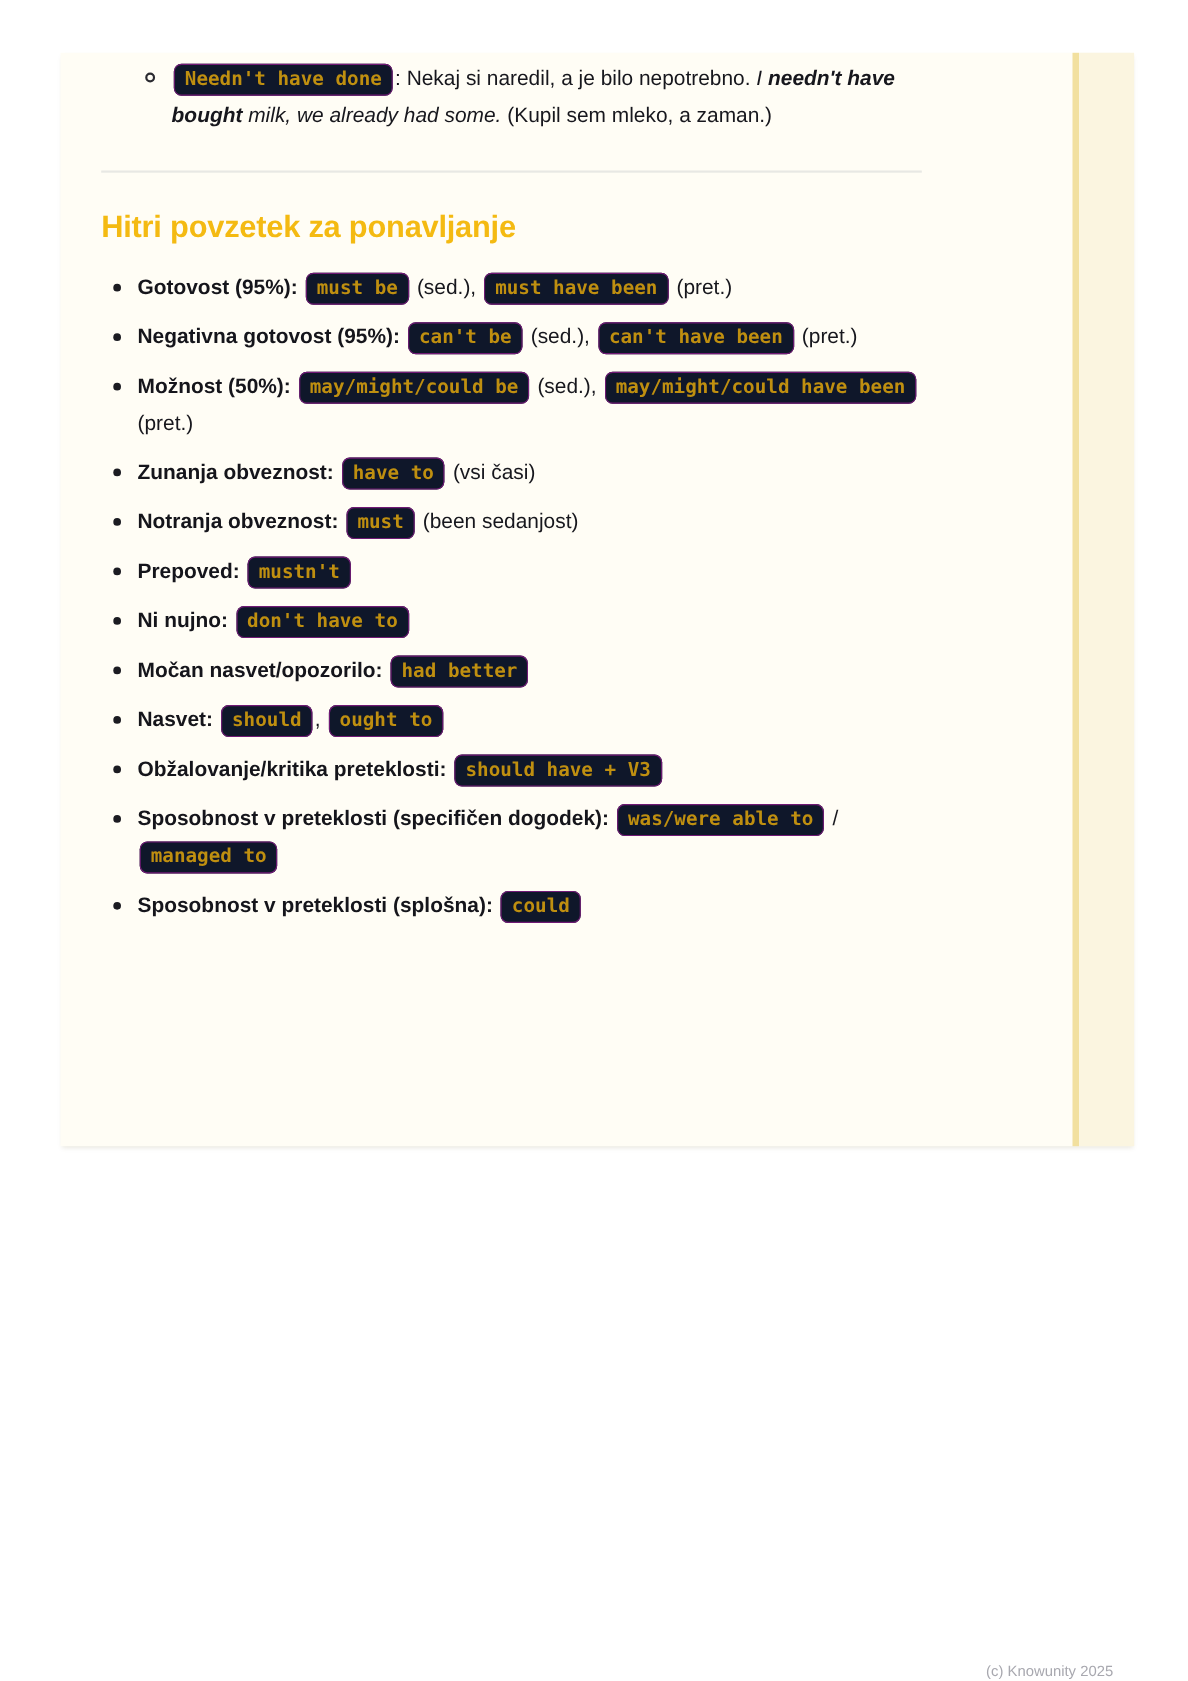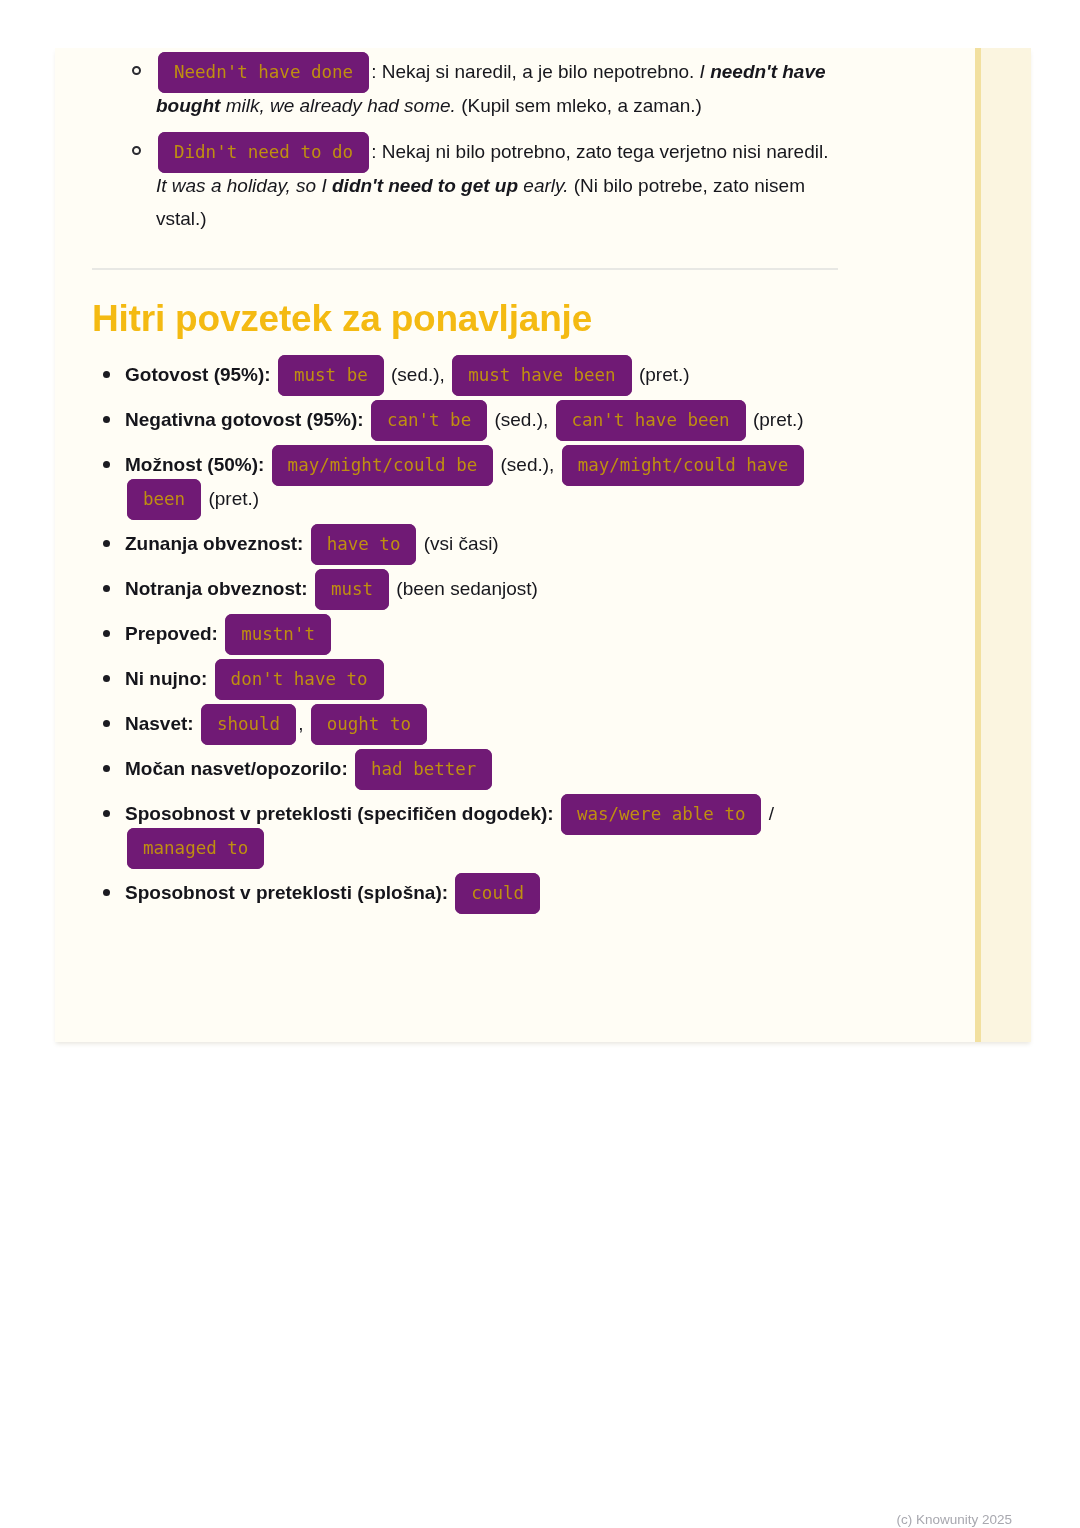--- a/index.html
+++ b/index.html
@@ -47,40 +47,41 @@
     width:9px; height:9px;
     border:2px solid #2a2a30;
     border-radius:50%;
   }
 
   
   .code {
     font-family:"DejaVu Sans Mono", monospace;
     font-size:17.5px;
     color:#bf8f10;
-    background:#701a75;
-    border:7px solid #701a75;
+    background:#0f172a;
+    border:1px solid #701a75;
     border-radius:7px;
     padding:3px 9px 4px;
     margin:0 2px;
     -webkit-box-decoration-break:clone;
     box-decoration-break:clone;
     white-space:normal;
+    font-weight:bold;
   }
 
   .divider {
     border:none;
     border-top:2px solid #e8e8e4;
     margin:33px 0 0 0;
     width:746px;
   }
 
   .heading {
     margin:32px 0 22px 0;
-    font-size:37px;
+    font-size:28px;
     line-height:34px;
     font-weight:700;
     color:#f4ba12;
     letter-spacing:-0.2px;
   }
 
   
   .summary-list .sum-item { position:relative; padding-left:33px; margin-bottom:11px; }
   .dot {
     position:absolute; left:11px; top:13px;
@@ -104,24 +105,20 @@
 <div class="sheet">
   <div class="edge-line"></div>
   <div class="edge-fill"></div>
 
   <div class="content">
 
     <ul class="notes">
       <li class="note-item">
         <span class="ring"></span>
         <code class="code">Needn't have done</code><span class="t">: Nekaj si naredil, a je bilo nepotrebno. </span><em class="t">I </em><span class="bi">needn't have bought</span><em class="t"> milk, we already had some.</em><span class="t"> (Kupil sem mleko, a zaman.)</span>
-      </li>
-      <li class="note-item">
-        <span class="ring"></span>
-        <code class="code">Didn't need to do</code><span class="t">: Nekaj ni bilo potrebno, zato tega verjetno nisi naredil. </span><em class="t">It was a holiday, so I </em><span class="bi">didn't need to get up</span><em class="t"> early.</em><span class="t"> (Ni bilo potrebe, zato nisem vstal.)</span>
       </li>
     </ul>
 
     <hr class="divider">
 
     <h2 class="heading">Hitri povzetek za ponavljanje</h2>
 
     <ul class="summary-list">
       <li class="sum-item">
         <span class="dot"></span>
@@ -153,27 +150,32 @@
         <strong class="lbl">Prepoved:</strong>
         <code class="code">mustn't</code><span class="t"></span><span class="t"></span>
       </li>
       <li class="sum-item">
         <span class="dot"></span>
         <strong class="lbl">Ni nujno:</strong>
         <code class="code">don't have to</code><span class="t"></span><span class="t"></span>
       </li>
       <li class="sum-item">
         <span class="dot"></span>
+        <strong class="lbl">Močan nasvet/opozorilo:</strong>
+        <code class="code">had better</code><span class="t"></span><span class="t"></span>
+      </li>
+      <li class="sum-item">
+        <span class="dot"></span>
         <strong class="lbl">Nasvet:</strong>
         <code class="code">should</code><span class="t">, </span><code class="code">ought to</code><span class="t"></span>
       </li>
       <li class="sum-item">
         <span class="dot"></span>
-        <strong class="lbl">Močan nasvet/opozorilo:</strong>
-        <code class="code">had better</code><span class="t"></span><span class="t"></span>
+        <strong class="lbl">Obžalovanje/kritika preteklosti:</strong>
+        <code class="code">should have + V3</code><span class="t"></span><span class="t"></span>
       </li>
       <li class="sum-item">
         <span class="dot"></span>
         <strong class="lbl">Sposobnost v preteklosti (specifičen dogodek):</strong>
         <code class="code">was/were able to</code><span class="t"> / </span><code class="code">managed to</code><span class="t"></span>
       </li>
       <li class="sum-item">
         <span class="dot"></span>
         <strong class="lbl">Sposobnost v preteklosti (splošna):</strong>
         <code class="code">could</code><span class="t"></span><span class="t"></span>

